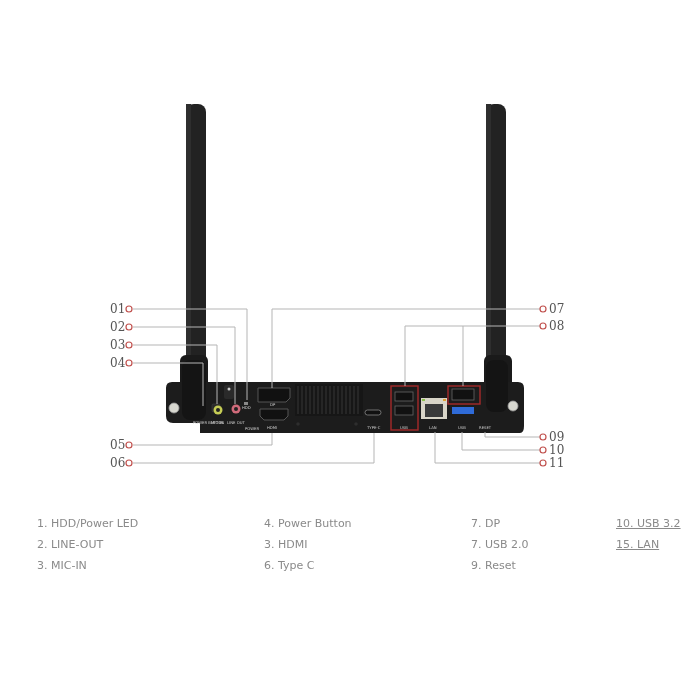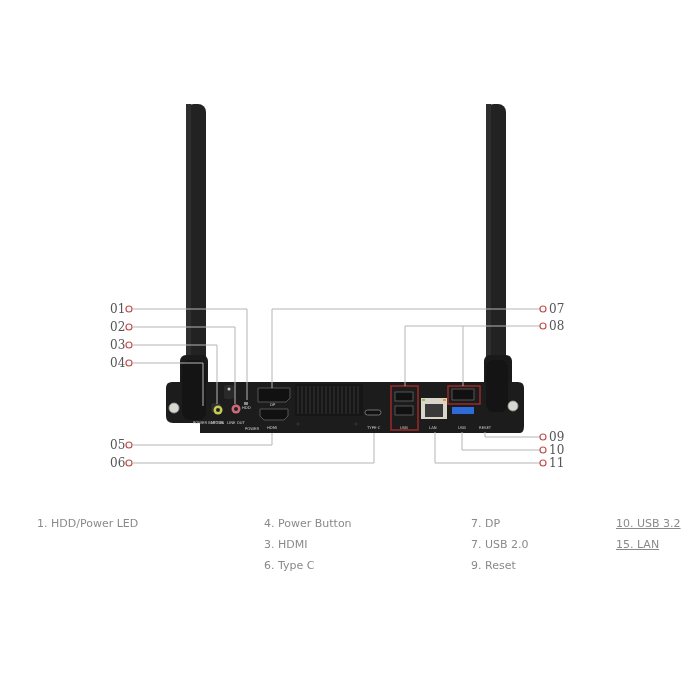--- a/index.html
+++ b/index.html
@@ -154,20 +154,22 @@
     <text class="callout-num" x="549" y="441">09</text>
     <circle cx="543" cy="450" r="3" fill="#fff" stroke="#c0504d" stroke-width="1.2"></circle>
     <text class="callout-num" x="549" y="454">10</text>
     <circle cx="543" cy="463" r="3" fill="#fff" stroke="#c0504d" stroke-width="1.2"></circle>
     <text class="callout-num" x="549" y="467">11</text>
   </g>
 </svg>
 
 <div class="legend" style="left:37px; top:513px;">
   <div>1. HDD/Power LED</div>
+  <div>2. LINE-OUT</div>
+  <div>3. MIC-IN</div>
 </div>
 <div class="legend" style="left:264px; top:513px;">
   <div>4. Power Button</div>
   <div>3. HDMI</div>
   <div>6. Type C</div>
 </div>
 <div class="legend" style="left:447px; top:513px;margin-left:24px;">
   <div>7. DP</div>
   <div>7. USB 2.0</div>
   <div>9. Reset</div>

